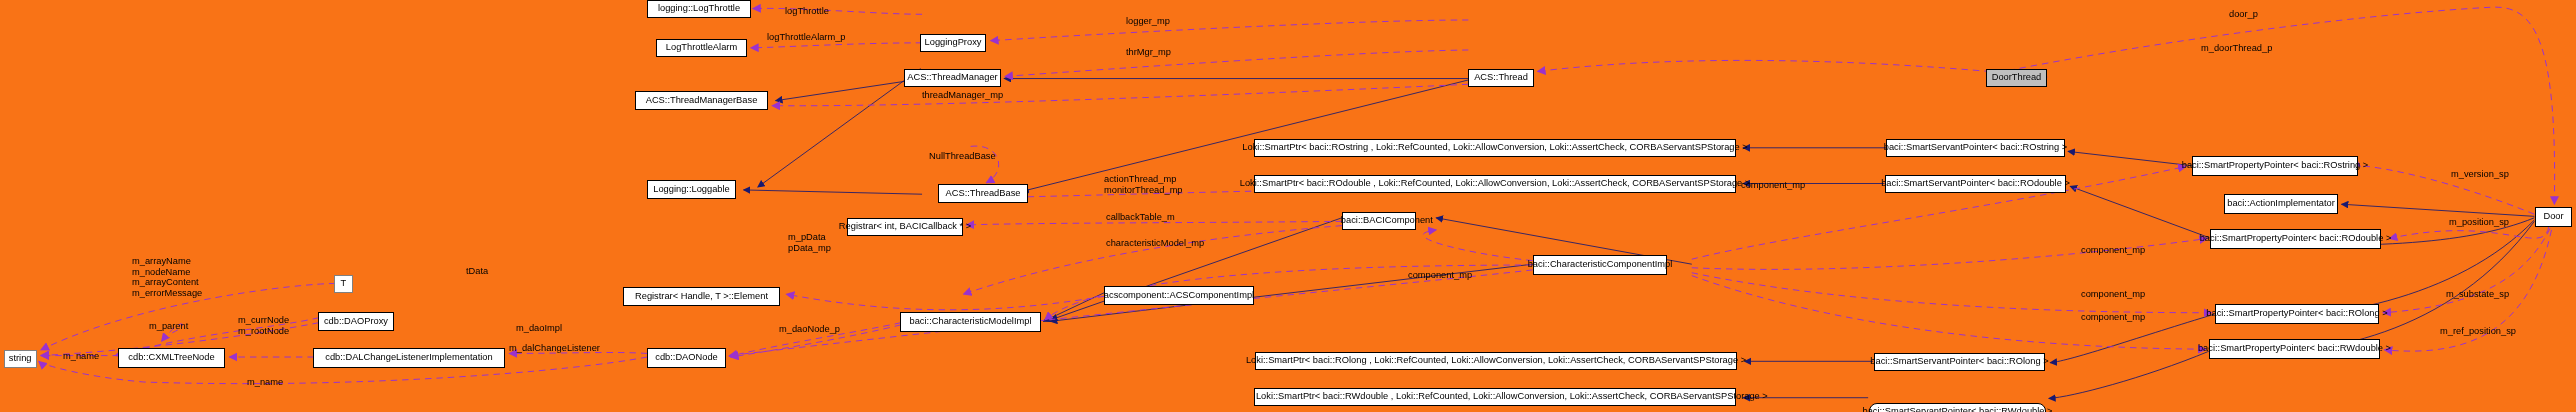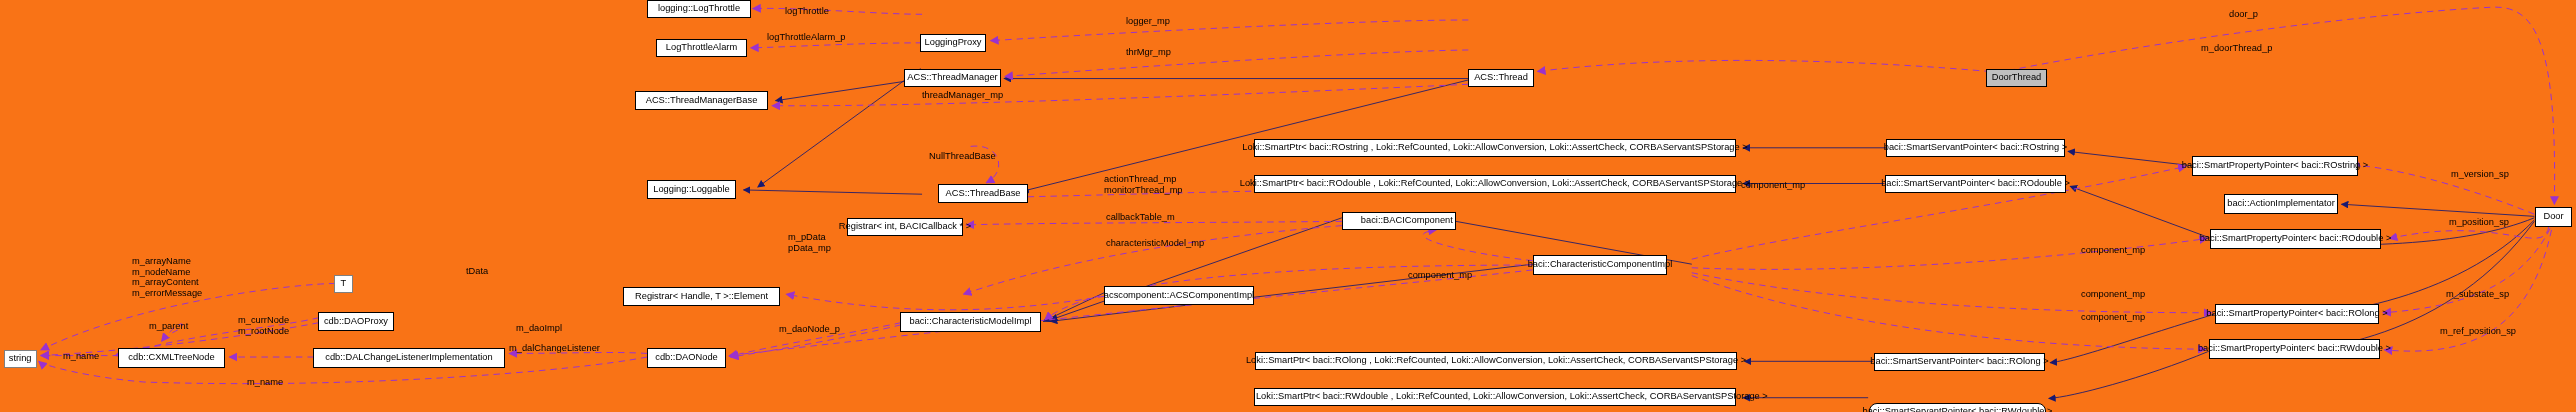--- a/index.html
+++ b/index.html
@@ -154,21 +154,21 @@
       </div>
       <div class="node" style="left: 623px; top: 287px; width: 157px; height: 18.6px;">
         <span>Registrar&lt; Handle, T &gt;::Element</span>
       </div>
       <div class="node" style="left: 900px; top: 312px; width: 141px; height: 20px;">
         <span>baci::CharacteristicModelImpl</span>
       </div>
       <div class="node" style="left: 1104px; top: 286px; width: 150px; height: 18.6px;">
         <span>acscomponent::ACSComponentImpl</span>
       </div>
-      <div class="node" style="left: 1342px; top: 212px; width: 114px; height: 18px; padding-left: 20px;">
+      <div class="node" style="left: 1342px; top: 212px; width: 74px; height: 18px; padding-left: 20px;">
         <span>baci::BACIComponent</span>
       </div>
       <div class="node" style="left: 1533px; top: 255px; width: 134px; height: 20px;">
         <span>baci::CharacteristicComponentImpl</span>
       </div>
       <div class="node grey" style="left: 3.6px; top: 350px; width: 33px; height: 18px;">
         <span>string</span>
       </div>
       <div class="node" style="left: 118px; top: 348px; width: 107px; height: 20px;">
         <span>cdb::CXMLTreeNode</span>

